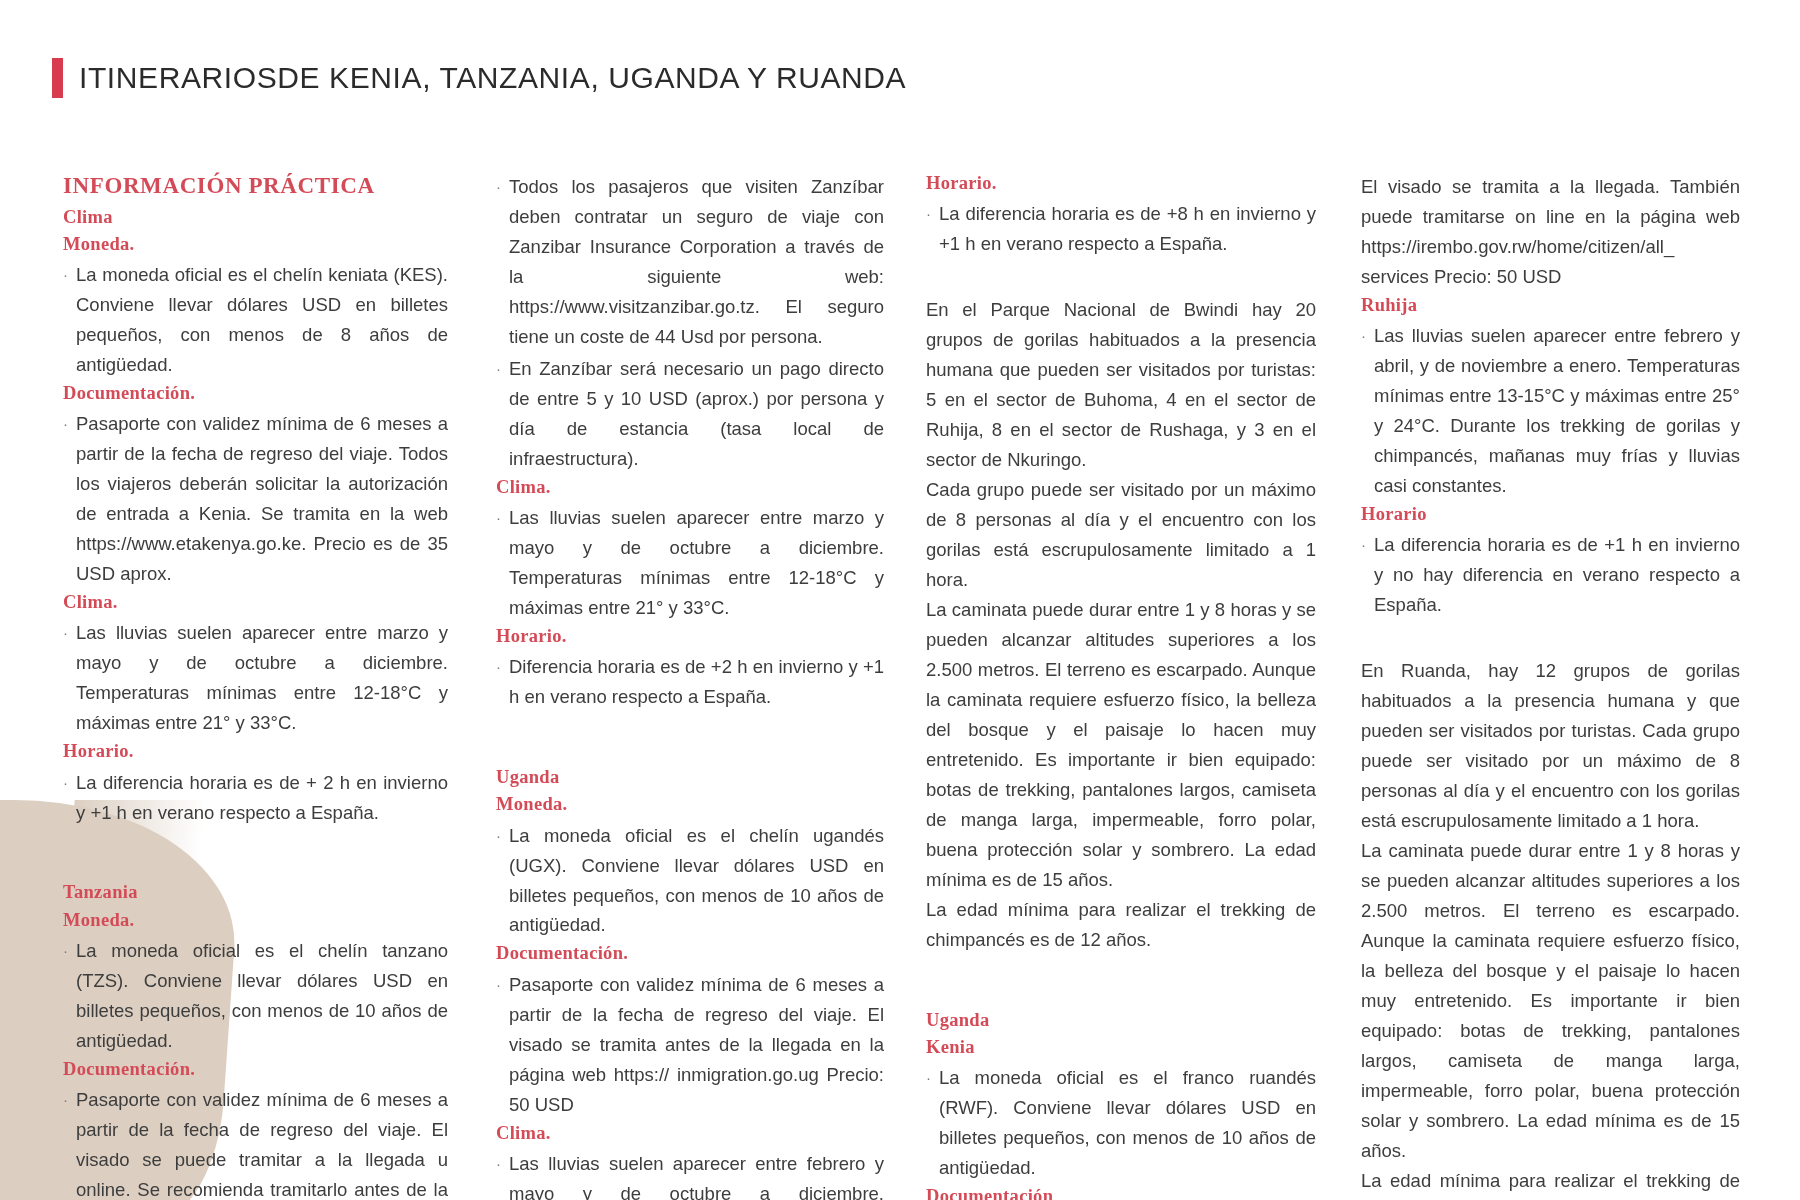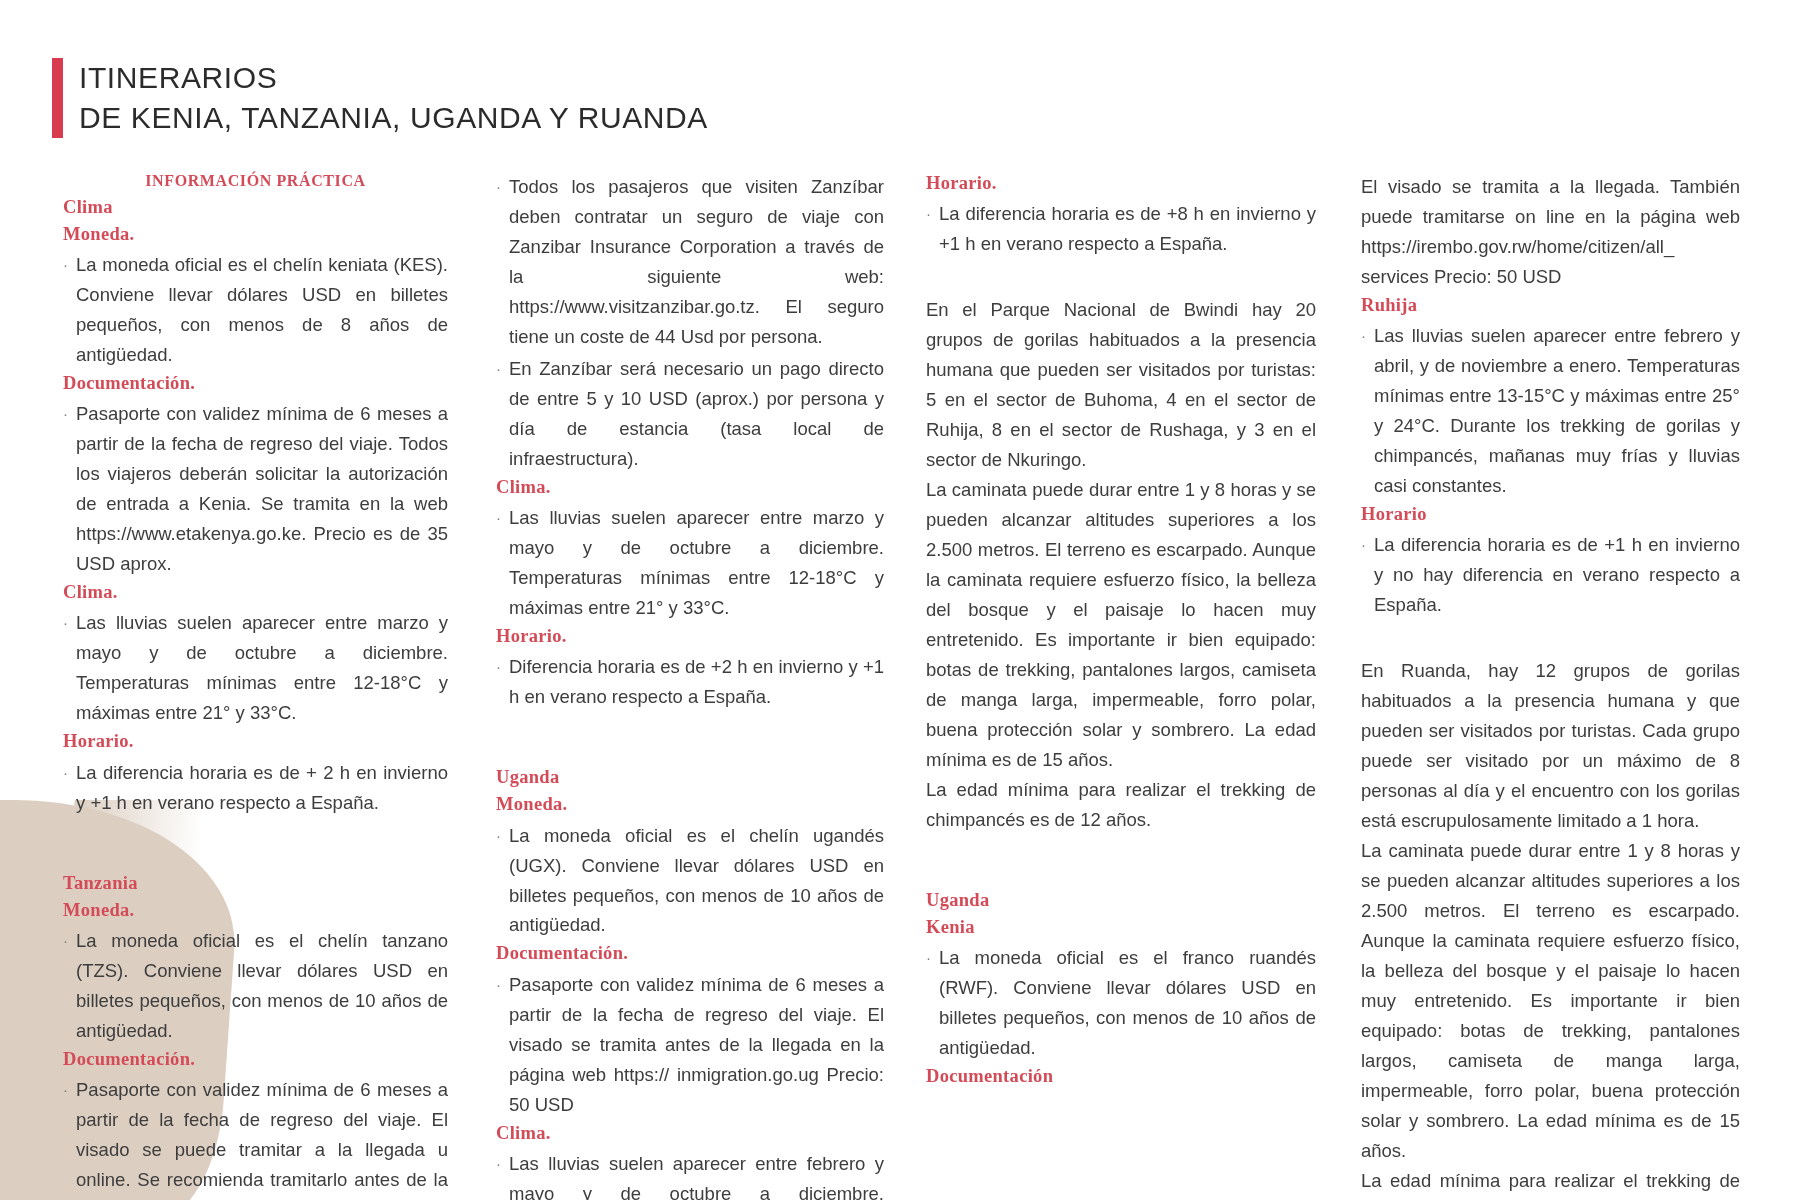--- a/index.html
+++ b/index.html
@@ -50,21 +50,21 @@
     z-index: 3;
   }
   .header-bar {
     width: 11px;
     background: #d83a4e;
     margin-right: 16px;
     flex: none;
   }
   .header-text {
     display: flex;
-    flex-direction: column;
+    flex-direction: row;
     justify-content: center;
   }
   .header-line {
     font-family: "Liberation Sans", sans-serif;
     font-size: 30px;
     font-weight: 400;
     letter-spacing: 0.6px;
     color: #2b2b2b;
     line-height: 1.33;
     white-space: nowrap;
@@ -92,23 +92,22 @@
   .section-title {
     color: #d44b58;
     font-family: "Liberation Serif", serif;
     font-weight: bold;
     font-size: 18.5px;
     letter-spacing: 0.3px;
     line-height: 1.42;
     margin: 0 0 1px 0;
   }
   .section-title.big {
-    font-size: 16px;
+    font-size: 23px;
     letter-spacing: 0.6px;
-    text-align: center;
   }
   .bullet {
     display: flex;
     font-size: 18.5px;
     line-height: 1.62;
     color: #3d3d3d;
     margin: 0 0 0 0;
     padding-top: 2px;
   }
   .bullet .dot {
@@ -228,20 +227,21 @@
   </div>
 
   <div class="col col-3">
     <div class="section-title">Horario.</div>
     <div class="bullet">
       <span class="dot">·</span>
       <span class="btext">La diferencia horaria es de +8 h en invierno y +1 h en verano respecto a España.</span>
     </div>
     <div class="spacer-md"></div>
     <div class="para">En el Parque Nacional de Bwindi hay 20 grupos de gorilas habituados a la presencia humana que pueden ser visitados por turistas: 5 en el sector de Buhoma, 4 en el sector de Ruhija, 8 en el sector de Rushaga, y 3 en el sector de Nkuringo.</div>
+    <div class="para nogap">Cada grupo puede ser visitado por un máximo de 8 personas al día y el encuentro con los gorilas está escrupulosamente limitado a 1 hora.</div>
     <div class="para nogap">La caminata puede durar entre 1 y 8 horas y se pueden alcanzar altitudes superiores a los 2.500 metros. El terreno es escarpado. Aunque la caminata requiere esfuerzo físico, la belleza del bosque y el paisaje lo hacen muy entretenido. Es importante ir bien equipado: botas de trekking, pantalones largos, camiseta de manga larga, impermeable, forro polar, buena protección solar y sombrero. La edad mínima es de 15 años.</div>
     <div class="para nogap">La edad mínima para realizar el trekking de chimpancés es de 12 años.</div>
     <div class="spacer-lg"></div>
     <div class="section-title">Uganda</div>
     <div class="section-title">Kenia</div>
     <div class="bullet">
       <span class="dot">·</span>
       <span class="btext">La moneda oficial es el franco ruandés (RWF). Conviene llevar dólares USD en billetes pequeños, con menos de 10 años de antigüedad.</span>
     </div>
     <div class="section-title">Documentación</div>

